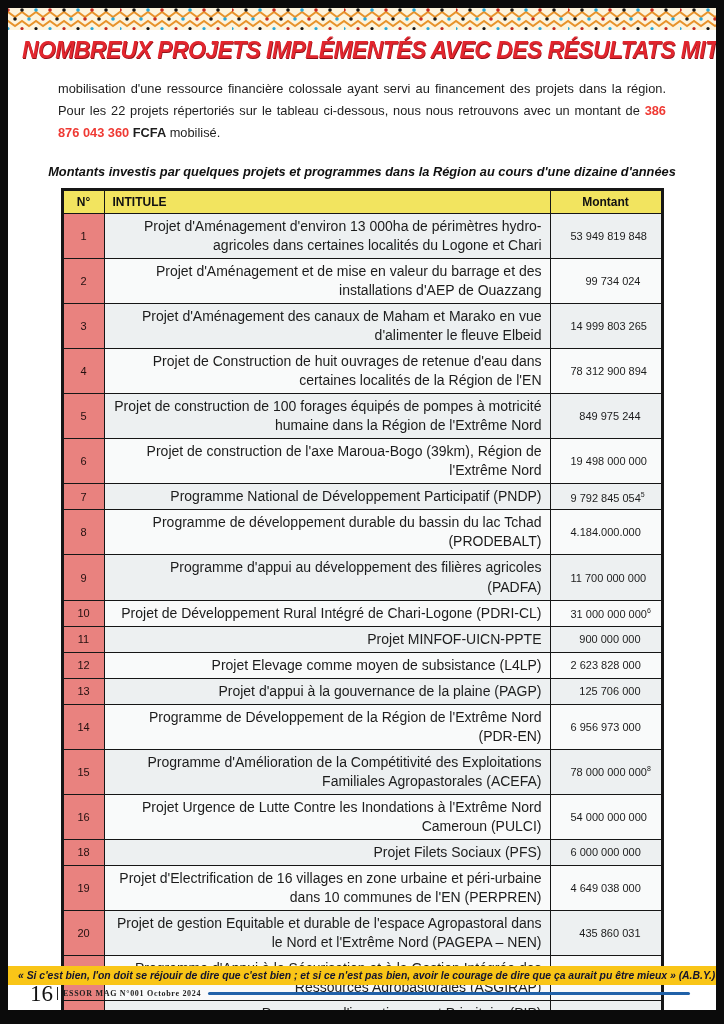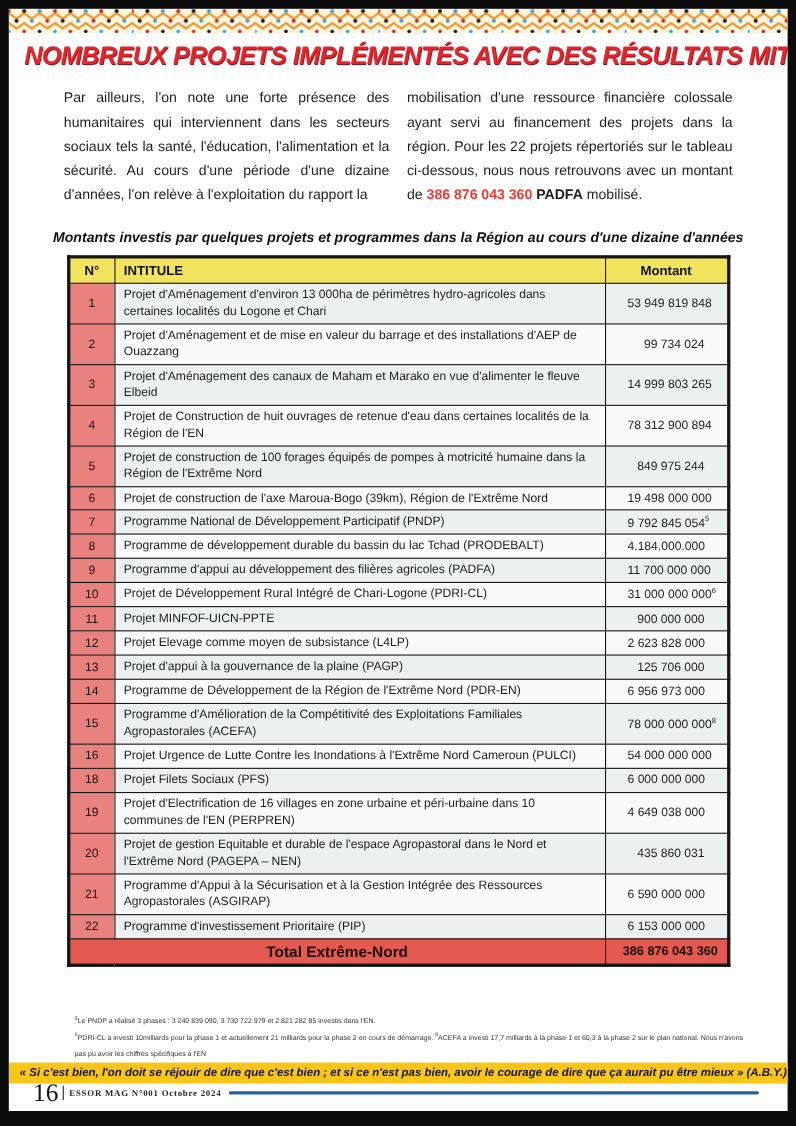--- a/index.html
+++ b/index.html
@@ -74,21 +74,21 @@
     font-size:12px;padding:4px 8px;color:#111;
   }
   .projects th.h-num{text-align:center;padding:4px 2px;}
   .projects th.h-int{text-align:left;margin-left:20px;}
   .projects th.h-mont{}
   .projects td.num{
     background:var(--num-salmon);
     text-align:center;font-size:11px;color:#241010;padding:2px;
   }
   .projects td.intitule{
-    font-size:11px;line-height:1.36;padding:3px 8px;color:#1c1c1c;
+    font-size:14px;line-height:1.36;padding:3px 8px;color:#1c1c1c;text-align:right;
   }
   .projects td.montant{
     font-size:11px;text-align:right;padding:2px 20px;color:#1c1c1c;white-space:nowrap;
   }
   .projects td.montant sup{font-size:7px;}
   .projects tbody tr:nth-child(odd) td.intitule,
   .projects tbody tr:nth-child(odd) td.montant{background:var(--row-light);}
   .projects tbody tr:nth-child(even) td.intitule,
   .projects tbody tr:nth-child(even) td.montant{background:var(--row-lighter);}
   .projects tr.total td{
@@ -163,22 +163,21 @@
             <circle cx="98" cy="20.5" r="1.6" fill="#c42b23"></circle>
         </g>
       </pattern>
     </defs>
     <rect width="708" height="22" fill="url(#zz)"></rect>
   </svg>
 
   <h1 class="title">NOMBREUX PROJETS IMPLÉMENTÉS AVEC DES RÉSULTATS MITIGÉS</h1>
 
   <div class="intro">
-    <p>Par ailleurs, l'on note une forte présence des humanitaires qui interviennent dans les secteurs sociaux tels la santé, l'éducation, l'alimentation et la sécurité. Au cours d'une période d'une dizaine d'années, l'on relève à l'exploitation du rapport la</p>
-    <p><span>mobilisation d'une ressource financière colossale ayant servi au financement des projets dans la région. Pour les 22 projets répertoriés sur le tableau ci-dessous, nous nous retrouvons avec un montant de </span><span class="amount">386 876 043 360</span> <span class="currency">PADFA</span><span> mobilisé.</span></p>
+    <p><span>mobilisation d'une ressource financière colossale ayant servi au financement des projets dans la région. Pour les 22 projets répertoriés sur le tableau ci-dessous, nous nous retrouvons avec un montant de </span><span class="amount">386 876 043 360</span> <span class="currency">FCFA</span><span> mobilisé.</span></p>
   </div>
 
   <p class="caption">Montants investis par quelques projets et programmes dans la Région au cours d'une dizaine d'années</p>
 
   <table class="projects">
     <colgroup>
         <col class="c-num">
         <col class="c-int">
         <col class="c-mont">
       </colgroup>

